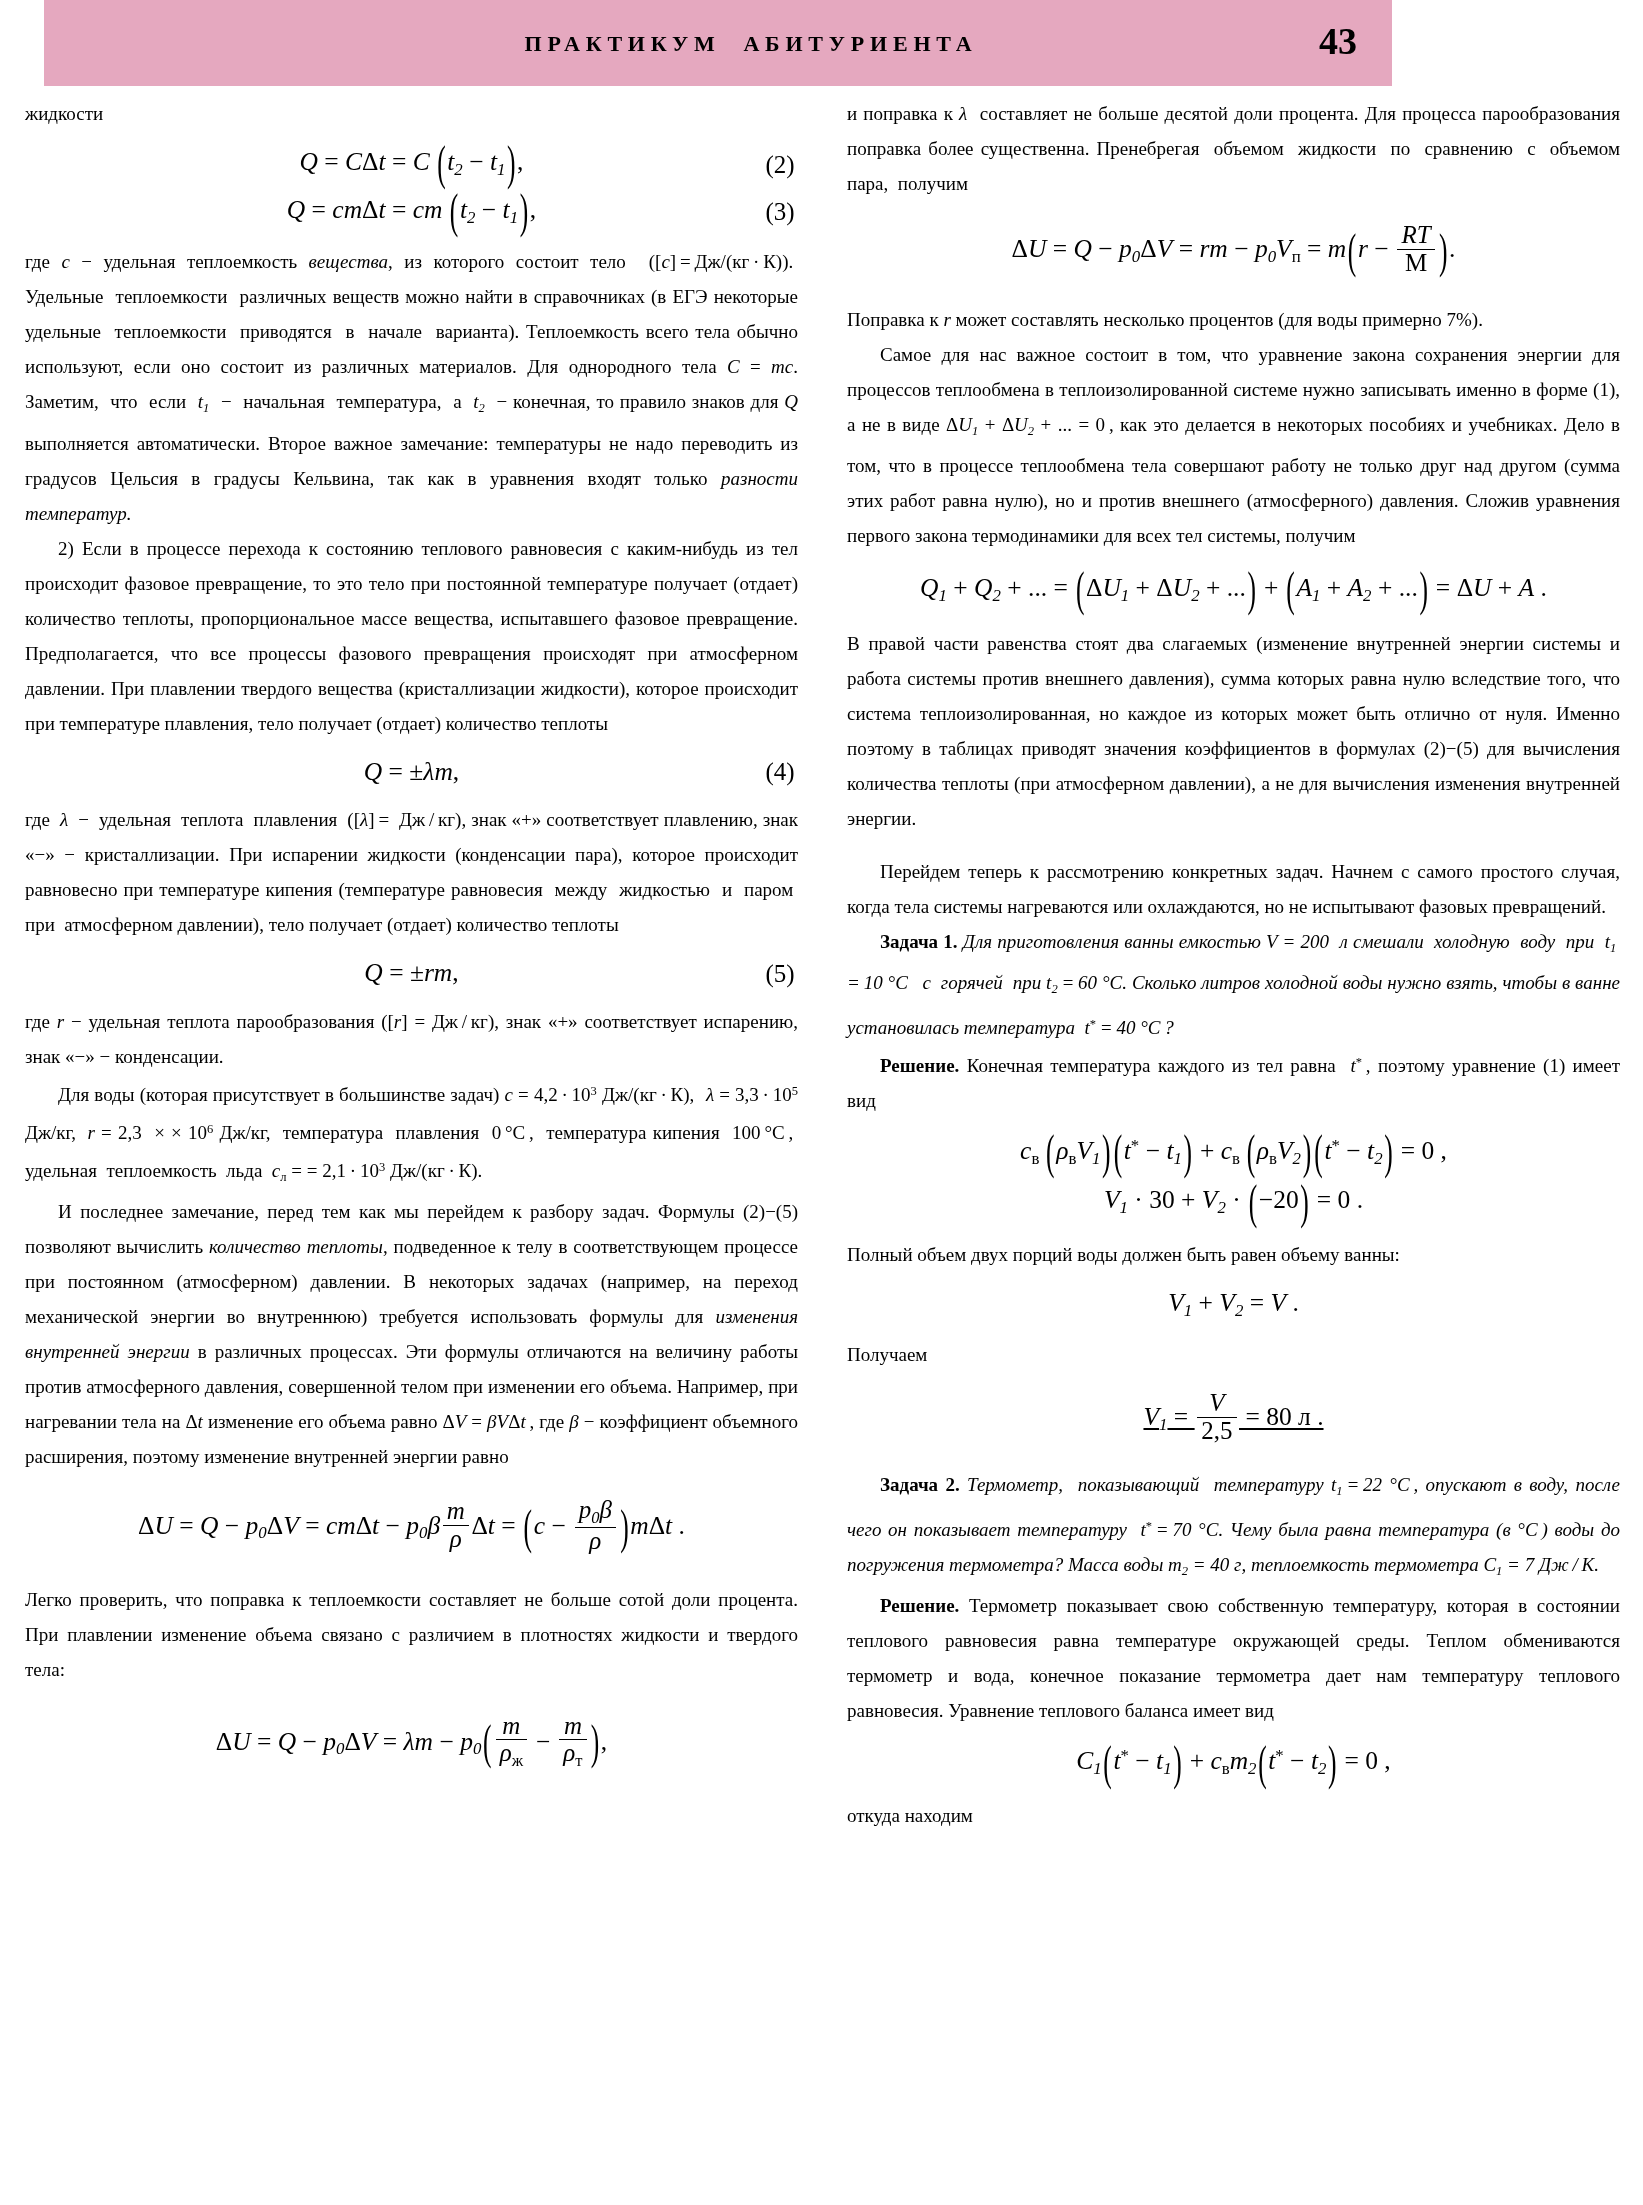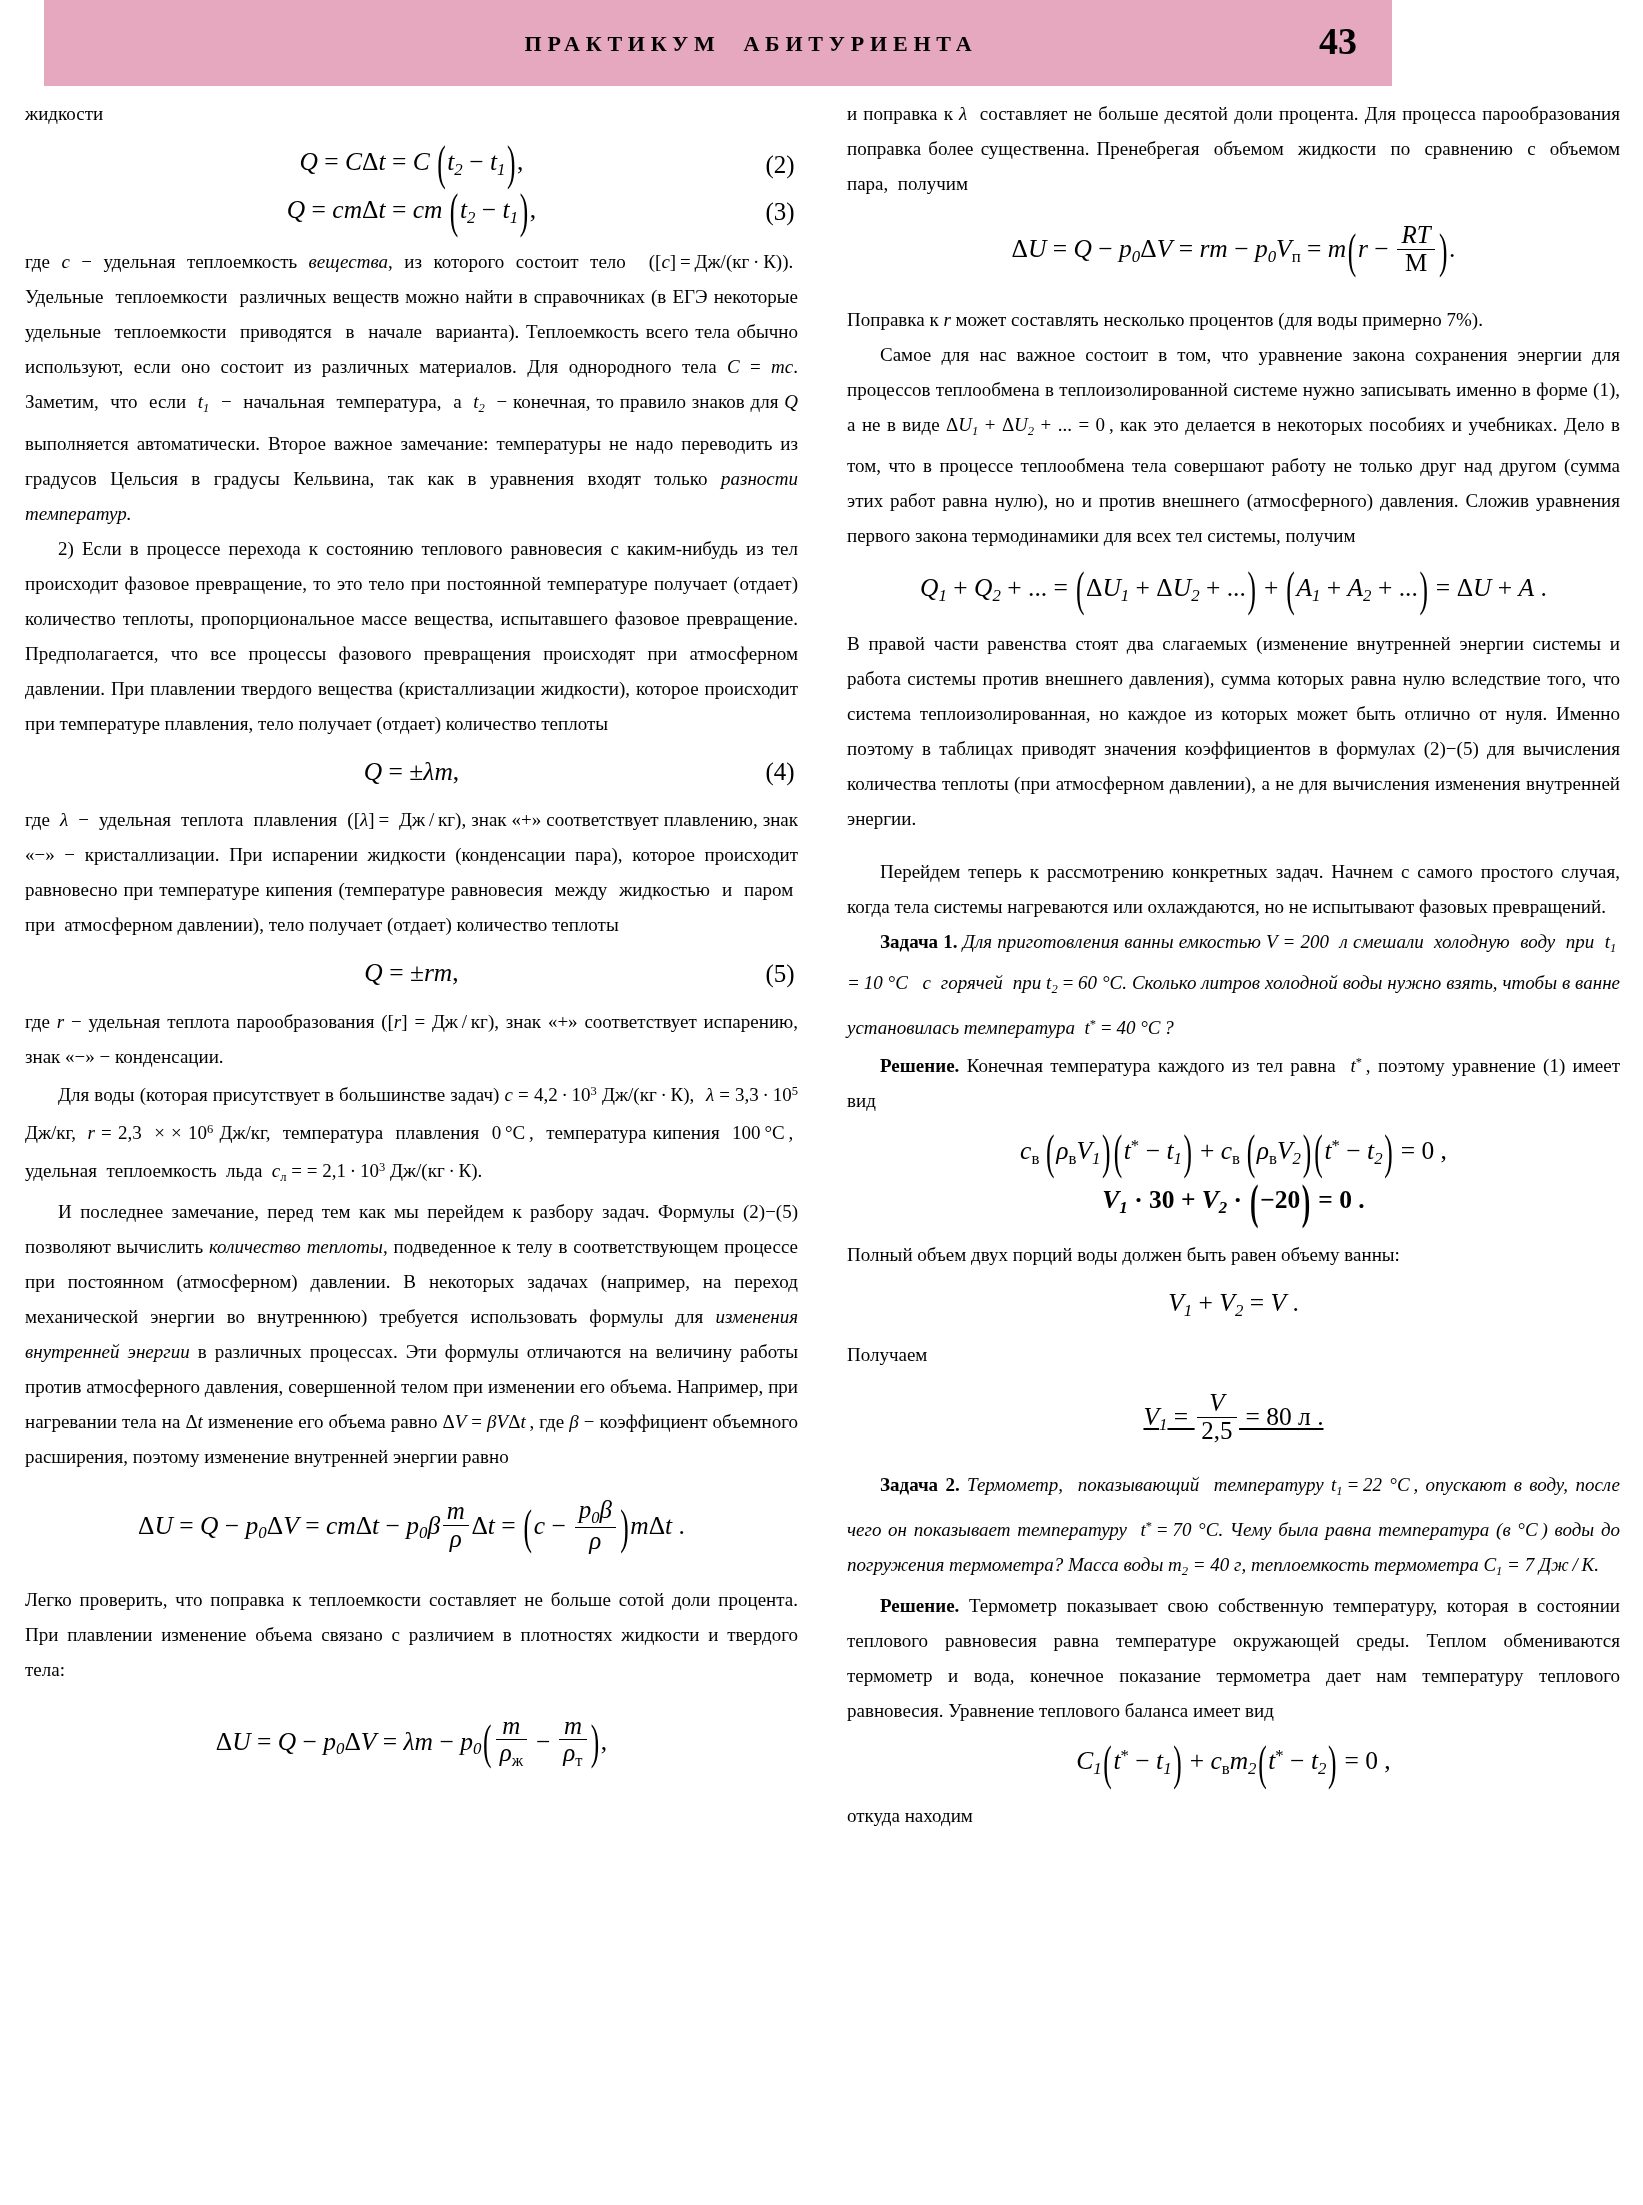--- a/index.html
+++ b/index.html
@@ -192,21 +192,21 @@
     <p class="txt ind"><span class="bold">Задача 1.</span> <span class="it">Для приготовления ванны емкостью V = 200&nbsp; л смешали&nbsp; холодную&nbsp; воду&nbsp; при&nbsp; t<sub>1</sub> = 10&nbsp;°C&nbsp;&nbsp; с&nbsp; горячей&nbsp; при t<sub>2</sub> = 60&nbsp;°C. Сколько литров холодной воды нужно взять, чтобы в ванне установилась температура&nbsp; t<sup class="up">*</sup> = 40&nbsp;°C ?</span></p>
 
     <p class="txt ind"><span class="bold">Решение.</span> Конечная температура каждого из тел равна&nbsp; <span class="mi">t</span><sup class="up">*</sup> , поэтому уравнение (1) имеет вид</p>
 
     <div class="eq" style="margin-top:20px;margin-bottom:20px;">
       <span class="mi">c</span><sub class="up">в</sub> <span class="paren">(</span><span class="mi">ρ</span><sub class="up">в</sub><span class="mi">V</span><sub>1</sub><span class="paren">)</span><span class="paren">(</span><span class="mi">t</span><sup class="up">*</sup> − <span class="mi">t</span><sub>1</sub><span class="paren">)</span> +
       <span class="mi">c</span><sub class="up">в</sub> <span class="paren">(</span><span class="mi">ρ</span><sub class="up">в</sub><span class="mi">V</span><sub>2</sub><span class="paren">)</span><span class="paren">(</span><span class="mi">t</span><sup class="up">*</sup> − <span class="mi">t</span><sub>2</sub><span class="paren">)</span> = 0 ,
     </div>
 
 
-    <div class="eq" style="margin-top:20px;margin-bottom:20px;font-weight:bold;">
+    <div class="eq" style="margin-top:20px;margin-bottom:20px;">
       <span class="mi">V</span><sub>1</sub> · 30 + <span class="mi">V</span><sub>2</sub> · <span class="paren">(</span>−20<span class="paren">)</span> = 0 .
     </div>
 
     <p class="txt noind">Полный объем двух порций воды должен быть равен объему ванны:</p>
 
     <div class="eq" style="margin-top:18px;margin-bottom:18px;">
       <span class="mi">V</span><sub>1</sub> + <span class="mi">V</span><sub>2</sub> = <span class="mi">V</span> .
     </div>
 
     <p class="txt noind">Получаем</p>

